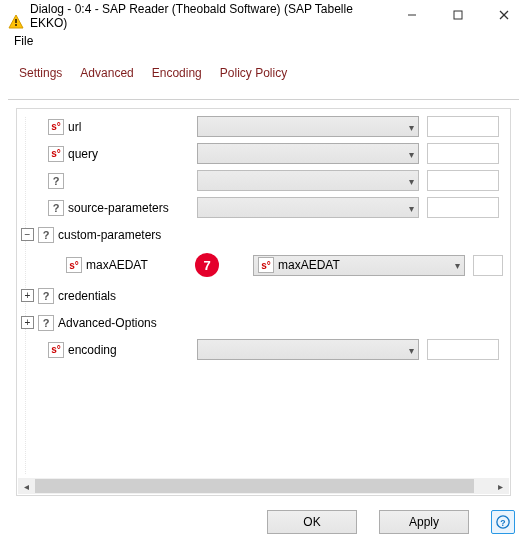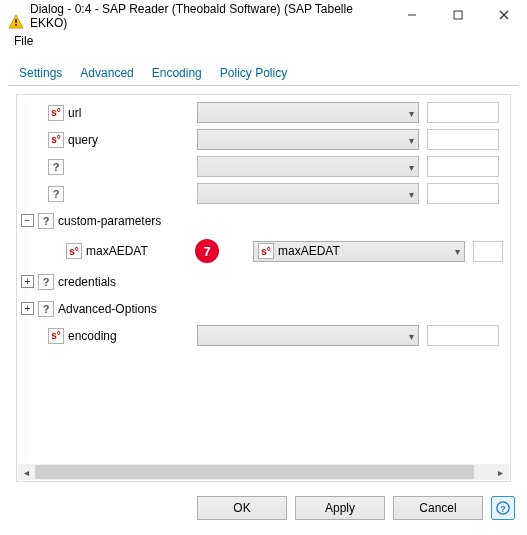--- a/index.html
+++ b/index.html
@@ -48,23 +48,23 @@
   .tab-area {
     margin: 6px 8px 0 8px;
   }
   .tab-strip {
     display: flex;
     align-items: flex-end;
     border-bottom: 1px solid #d0d0d0;
     padding-left: 2px;
   }
   .tab {
-    padding: 4px 8px 6px 8px;
+    padding: 4px 8px 20px 8px;
     font-size: 12px;
-    color: #0369a1;
+    color: #7f1d1d;
     position: relative;
     top: 1px;
     border: 1px solid transparent;
     border-bottom: none;
   }
   .tab.active {
     background: #fff;
     border-color: #d0d0d0;
     border-bottom: 1px solid #fff;
   }
@@ -204,21 +204,21 @@
     position:absolute; left:0; top:1px; bottom:1px;
     width: 96%;
     background:#cfcfcf;
   }
 
   
   .button-bar {
     display: flex;
     justify-content: flex-end;
     align-items: center;
-    gap: 8px;
+    gap: 22px;
     padding: 14px 12px 0 0;
   }
   .dlg-btn {
     width: 90px; height: 24px;
     background: linear-gradient(#efefef,#e5e5e5);
     border: 1px solid #adadad;
     font-size: 12px;
     display:flex;align-items:center;justify-content:center;
   }
   .help-btn {
@@ -314,20 +314,21 @@
               <span class="arrow">▾</span>
             </div>
           <div class="textbox"></div>
         </div>
       </div>
 
       <div class="tree-row">
         <span class="indent" style="width:10px"></span>
         <span class="noexpander"></span>
         <span class="node-icon qmark">?</span>
+        <span class="node-label">source-parameters</span>
         <div class="controls-col">
           <div class="combo disabled">
               <span class="arrow">▾</span>
             </div>
           <div class="textbox"></div>
         </div>
       </div>
 
       <div class="tree-row">
         <span class="indent" style="width:0px"></span>
@@ -389,20 +390,19 @@
         <div class="thumb"></div>
       </div>
       <div class="btn">▸</div>
     </div>
   </div>
 </div>
 
 <div class="button-bar">
   <div class="dlg-btn">OK</div>
   <div class="dlg-btn">Apply</div>
-  <div class="dlg-btn">Cancel</div>
   <div class="help-btn">
     <svg width="14" height="14" viewBox="0 0 16 16">
       <circle cx="8" cy="8" r="7" fill="none" stroke="#1478c8" stroke-width="1.5"></circle>
       <text x="8" y="12" text-anchor="middle" font-size="10" font-weight="bold" fill="#1478c8">?</text>
     </svg>
   </div>
 </div>
 
 </body></html>

